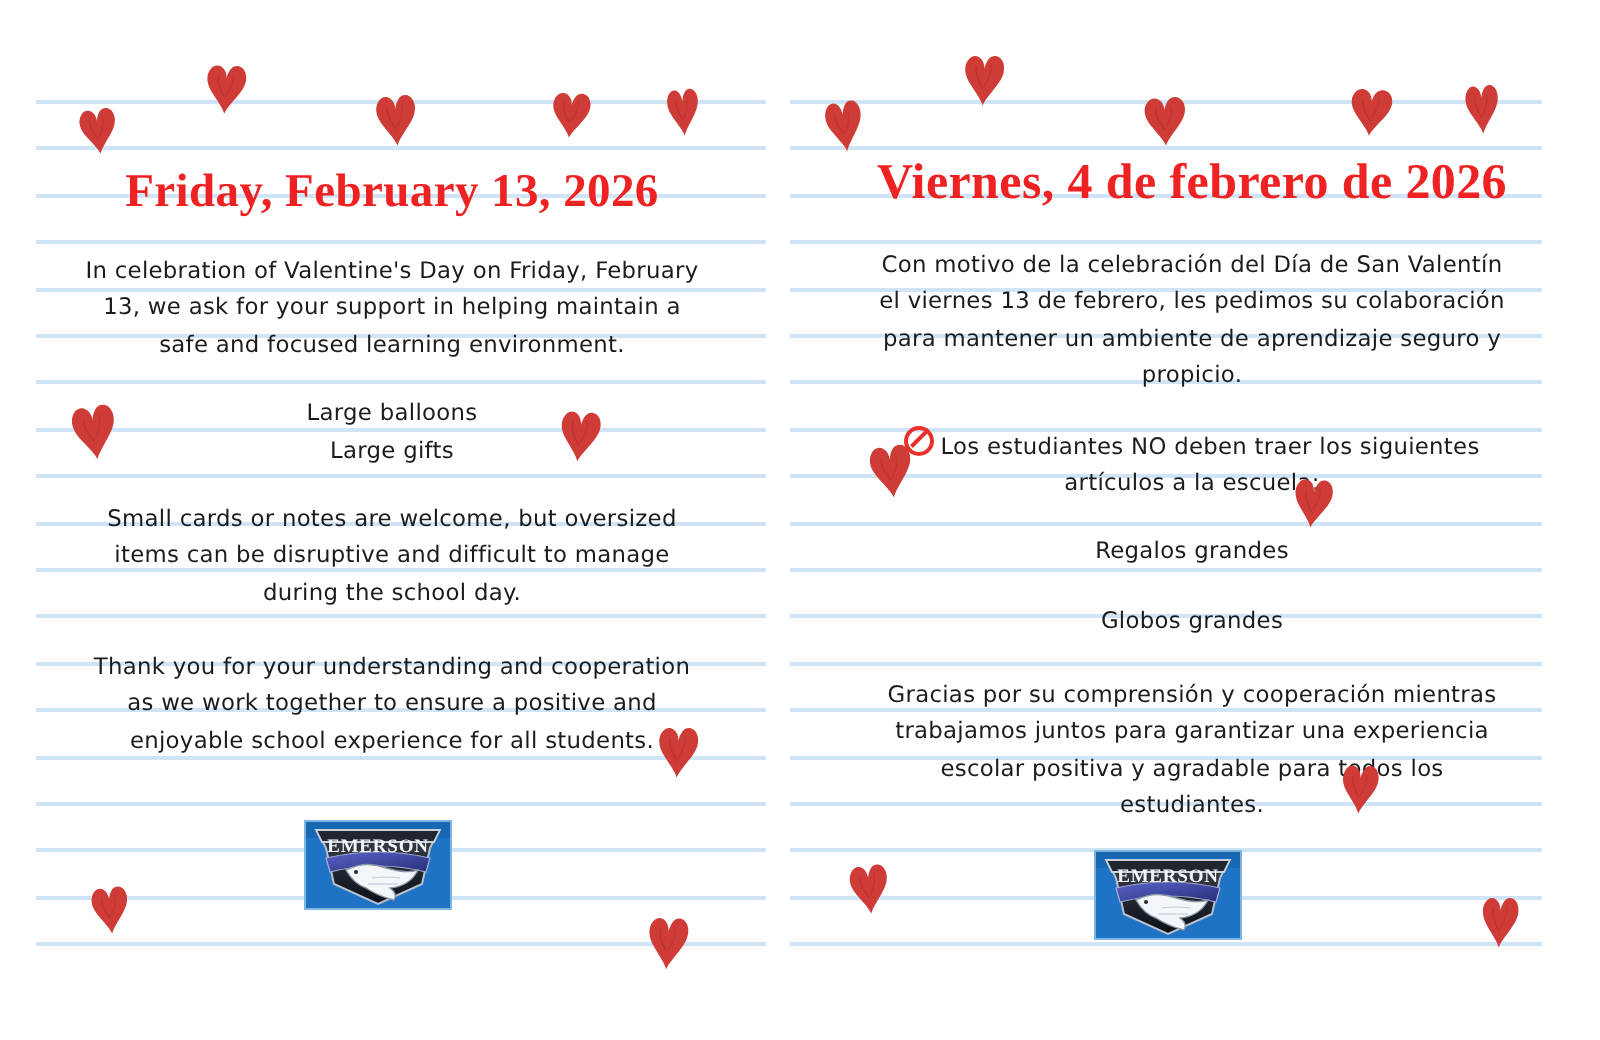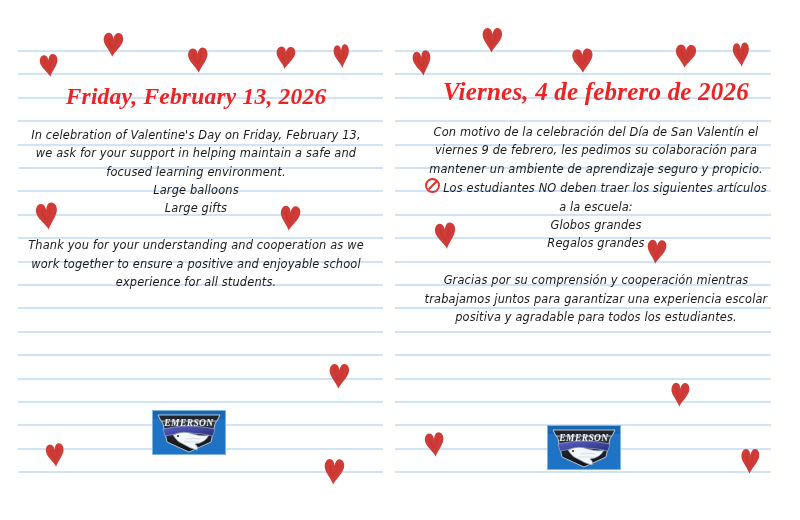--- a/index.html
+++ b/index.html
@@ -1,21 +1,21 @@
 <!DOCTYPE html>
 <html><head>
 <meta charset="utf-8">
 <style>
   html,body{margin:0;padding:0;}
   body{
     width:800px;height:520px;background:#ffffff;overflow:hidden;
     font-family:"Liberation Sans",sans-serif;
     -webkit-font-smoothing:antialiased;
   }
-  .stage{position:relative;width:738px;height:520px;background:#fff;font-style:italic;}
+  .stage{position:relative;width:738px;height:520px;background:#fff;}
 
   
   .panel{position:absolute;top:0;height:520px;overflow:hidden;}
   .panel.left{left:0;width:392px;}
   .panel.right{left:392px;width:408px;}
 
   
   .rules{position:absolute;top:0;left:0;right:0;bottom:0;pointer-events:none;}
   .rule{position:absolute;height:2px;background:#cfe4f7;}
   .panel.left  .rule{left:18px;right:9px;}
@@ -35,21 +35,21 @@
 
   .body{
     text-align:center;color:#1b1b1b;
     font-family:"DejaVu Sans",sans-serif;
     font-size:11.4px;line-height:18.4px;
     letter-spacing:.15px;
   }
   .panel.left .body{margin-top:15px;padding:0 24px;}
   .panel.right .body{margin-top:17px;padding:0 28px;}
 
-  .para{margin:0;}
+  .para{margin:16px;}
   .para.spacer-before{margin-top:18.5px;}
 
   .ban-line{position:relative;display:block;}
   .ban-line .txt{display:inline;}
 
   
   .ban-ico{
     display:inline-block;width:11px;height:11px;border-radius:50%;
     border:2.1px solid #e8312a;position:relative;
     vertical-align:-1px;margin-right:3px;
@@ -121,20 +121,21 @@
           <li>
             
             <span>Large balloons</span>
           </li>
           <li>
             
             <span>Large gifts</span>
           </li>
         </ul>
 
+        <p class="para">Small cards or notes are welcome, but oversized items can be disruptive and difficult to manage during the school day.</p>
 
         <p class="para spacer-before">Thank you for your understanding and cooperation as we work together to ensure a positive and enjoyable school experience for all students.</p>
 
       </div>
     </div>
 
     <div class="logo">
       <svg viewBox="0 0 72 43" xmlns="http://www.w3.org/2000/svg" aria-hidden="true">
         <defs>
           <linearGradient id="shieldL" x1="0" y1="0" x2="0" y2="1">
@@ -254,29 +255,29 @@
         <div class="rule" style="top: 447.8px;"></div>
         <div class="rule" style="top: 471.2px;"></div>
       </div>
 
     <div class="content">
 
       <h1 class="title">Viernes, 4 de febrero de 2026</h1>
 
       <div class="body">
 
-        <p class="para">Con motivo de la celebración del Día de San Valentín el viernes 9 de febrero, les pedimos su colaboración para mantener un ambiente de aprendizaje seguro y propicio.</p>
+        <p class="para">Con motivo de la celebración del Día de San Valentín el viernes 13 de febrero, les pedimos su colaboración para mantener un ambiente de aprendizaje seguro y propicio.</p>
 
         <p class="para ban-line">
           <span class="ban-ico"></span><span class="txt">Los estudiantes NO deben traer los siguientes artículos a la escuela:</span>
         </p>
 
         <div>
+          <p class="para">Regalos grandes</p>
           <p class="para">Globos grandes</p>
-          <p class="para">Regalos grandes</p>
         </div>
 
 
         <p class="para spacer-before">Gracias por su comprensión y cooperación mientras trabajamos juntos para garantizar una experiencia escolar positiva y agradable para todos los estudiantes.</p>
 
       </div>
     </div>
 
     <div class="logo">
       <svg viewBox="0 0 72 43" xmlns="http://www.w3.org/2000/svg" aria-hidden="true">

